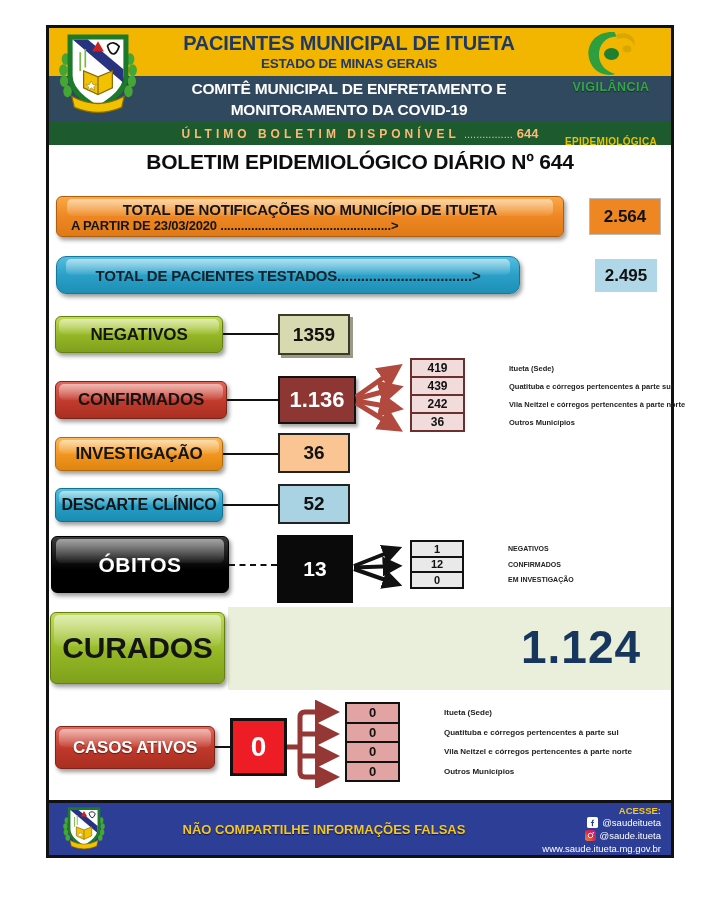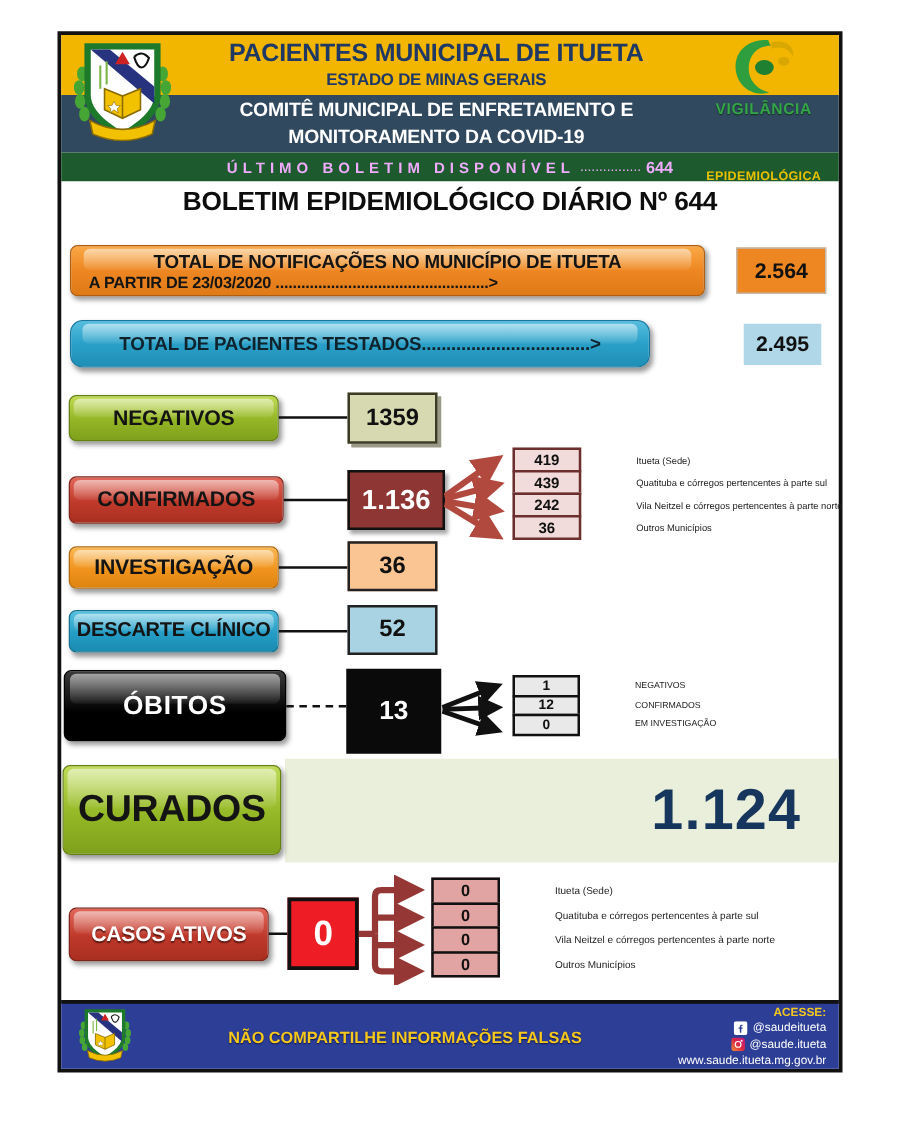--- a/index.html
+++ b/index.html
@@ -15,21 +15,21 @@
   .h-center    { position:absolute; left:100px; top:4px; width:400px; text-align:center; z-index:2; letter-spacing:-0.2px; }
   .h-title     { font-size:20px; font-weight:bold; color:#1F3864; line-height:23px; }
   .h-sub       { font-size:13.5px; font-weight:bold; color:#1F3864; line-height:17px; }
   .h-com       { font-size:15.5px; font-weight:bold; color:#ffffff; line-height:21px; }
   .h-com1      { margin-top:6px; }
   .vigilancia  { position:absolute; left:506px; top:2px; width:112px; height:92px; text-align:center; z-index:2; }
   .vig-swoosh  { width:62px; height:50px; display:block; margin:0 auto; }
   .vig1 { font-size:12.5px; font-weight:bold; color:#35A54A; text-shadow:0 1px 1px #10301a; letter-spacing:0.5px; }
   .vig2 { font-size:10px; font-weight:bold; color:#E8C100; letter-spacing:0.3px;margin-top:42px; }
 
-  .green-bar { position:absolute; left:0; top:94px; width:622px; height:23px; background:#1D5B2F; display:flex; align-items:center; justify-content:center; color:#f0abfc; }
+  .green-bar { position:absolute; left:0; top:94px; width:622px; height:23px; background:#1D5B2F; display:flex; align-items:center; justify-content:center; color:#fdba74; }
   .gb-label { font-size:12px; font-weight:bold; letter-spacing:4px; }
   .gb-dots  { font-size:11px; margin:0 4px; }
   .gb-num   { font-size:13px; font-weight:bold; }
 
   
   .title-block { position:absolute; left:0; top:122px; width:622px; text-align:center; }
   .b-title   { font-size:21px; font-weight:bold; color:#0d0d0d; letter-spacing:-0.2px; }
   .b-updated { font-size:12.5px; font-weight:600; color:#1a1a1a; margin-top:21px; }
 
   
@@ -66,21 +66,21 @@
 
   
   .conn { position:absolute; height:0; border-top:2px solid #111; }
   .conn-dash { border-top:2px dashed #111; }
 
   
   .rows { position:absolute; }
   .row { display:flex; align-items:center; }
   .row + .row { margin-top:-2px; }
   .mini-box { display:flex; align-items:center; justify-content:center; font-weight:bold; color:#111; flex:none; }
-  .mini-label { margin-left:8px; color:#222; font-weight:400; white-space:nowrap;padding-left:36px; }
+  .mini-label { margin-left:8px; color:#222; font-weight:700; white-space:nowrap;padding-left:36px; }
 
   .rows-conf { left:361px; top:330px; }
   .rows-conf .row { height:20px; }
   .rows-conf .mini-box { width:55px; height:20px; background:#F2DCDB; border:2px solid #6B2F2E; font-size:12px; }
   .rows-conf .mini-label { font-size:7.5px; }
 
   .rows-obi { left:361px; top:512px; }
   .rows-obi .row { height:17.5px; }
   .rows-obi .mini-box { width:54px; height:17.5px; background:#E9E9E9; border:2px solid #111; font-size:11px; }
   .rows-obi .mini-label { font-size:7px; }

